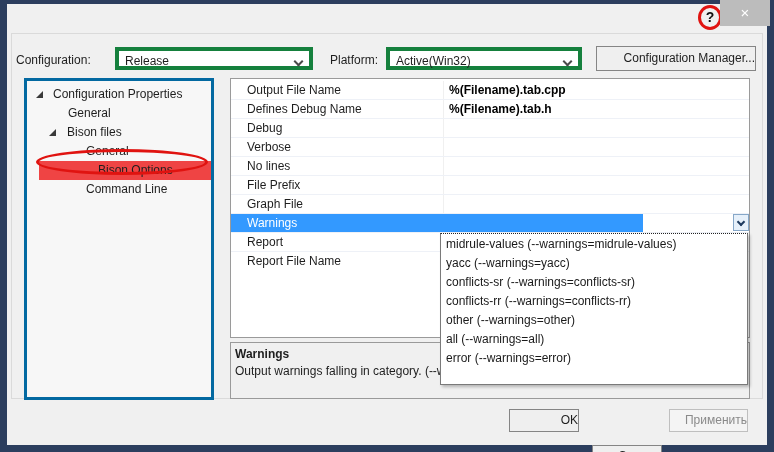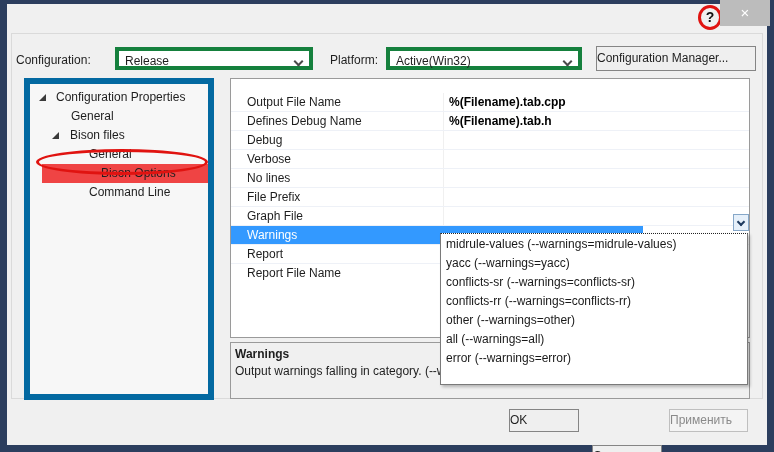--- a/index.html
+++ b/index.html
@@ -6,29 +6,29 @@
   html,body { width:774px; height:452px; font-family:"Liberation Sans","DejaVu Sans",sans-serif; }
   .window { position:relative; width:774px; height:452px; background:#2c3e5e; overflow:hidden; }
   .dialog-bg { position:absolute; left:7px; top:4px; width:760px; height:441px; background:#f0f0f0; }
   .titlebar { position:absolute; left:7px; top:4px; width:760px; height:29px; background:#f7f7f7; text-align:center; line-height:29px; font-size:14px; color:#1e1e1e; }
   .help-circle { position:absolute; left:698px; top:5px; width:24px; height:25px; border:3px solid #e01310; border-radius:50%; text-align:center; line-height:19px; font-size:14px; font-weight:bold; color:#111; background:transparent; }
   .close-btn { position:absolute; left:720px; top:0px; width:50px; height:26px; background:#bcbcbc; color:#ffffff; text-align:center; line-height:25px; font-size:15px; cursor:default; }
   .inner-panel { position:absolute; left:11px; top:33px; width:752px; height:366px; background:#f0f0f0; border:1px solid #dadada; }
   .lbl { position:absolute; font-size:12px; color:#1e1e1e; white-space:nowrap; }
   .select { position:absolute; height:23px; background:#ffffff; border:4px solid #15803d; font-size:12px; color:#1e1e1e; line-height:21px; padding-left:6px; }
   .chev { position:absolute; right:7px; top:7px; width:7px; height:7px; border-right:2px solid #4a4a4a; border-bottom:2px solid #4a4a4a; transform:rotate(45deg); }
-  .btn { position:absolute; background:#efefef; border:1px solid #858585; font-size:12px; color:#1e1e1e; text-align:left; }
+  .btn { position:absolute; background:#efefef; border:1px solid #858585; font-size:12px; color:#1e1e1e; text-align:right; }
   .btn.disabled { background:#f4f4f4; border:1px solid #bfbfbf; color:#8a8a8a; }
-  .tree-panel { position:absolute; left:24px; top:78px; width:190px; height:322px; background:#f7f7f7; border:6px solid #0369a1; padding-top:4px; }
+  .tree-panel { position:absolute; left:24px; top:78px; width:190px; height:322px; background:#f7f7f7; border:3px solid #0369a1; padding-top:4px; }
   .tree-row { position:relative; height:19px; line-height:19px; font-size:12px; color:#1e1e1e; white-space:nowrap; }
   .tree-row.selected { background:#ef4444;margin-left:12px; }
   .tree-label { position:absolute; top:0; }
   .expander { position:absolute; top:6px; width:0; height:0; border-left:7px solid transparent; border-bottom:7px solid #3a3a3a; }
   .red-ellipse { position:absolute; border:3px solid #e01310; border-radius:50%; pointer-events:none; }
-  .grid { position:absolute; left:230px; top:78px; width:520px; height:260px; background:#ffffff; border:1px solid #9a9a9a; padding-top:14px; overflow:hidden; }
+  .grid { position:absolute; left:230px; top:78px; width:520px; height:260px; background:#ffffff; border:1px solid #9a9a9a; padding-top:2px; overflow:hidden; }
   .grid-row { position:relative; height:19px; border-bottom:1px solid #eef1f7; display:flex; }
   .g-name { width:213px; padding-left:16px; font-size:12px; line-height:18px; color:#1e1e1e; border-right:1px solid #f0f0f0; white-space:nowrap; overflow:hidden; }
   .g-value { flex:1; padding-left:5px; font-size:12px; line-height:18px; font-weight:bold; color:#000; white-space:nowrap; }
   .grid-row.selected .g-name { background:#3399ff; color:#ffffff; border-right-color:#3399ff; width:412px; }
   .grid-row.selected .g-value { width:106px; flex:none; }
   .combo-btn { position:absolute; left:733px; top:214px; width:16px; height:17px; background:#e6f0fa; border:1px solid #86a7c8; }
   .combo-btn .cchev { position:absolute; left:4px; top:4px; width:6px; height:6px; border-right:2px solid #1e3a5f; border-bottom:2px solid #1e3a5f; transform:rotate(45deg); }
   .dropdown { position:absolute; left:440px; top:233px; width:308px; height:152px; background:#ffffff; border:1px solid #7a7a7a; border-top:1px dotted #222; box-shadow:2px 2px 3px rgba(0,0,0,0.25); z-index:10; padding-top:1px; }
   .dd-item { height:19px; line-height:18px; font-size:12px; color:#1a1a1a; padding-left:5px; white-space:nowrap; overflow:hidden; }
   .desc-box { position:absolute; left:230px; top:342px; width:520px; height:57px; background:#f0f0f0; border:1px solid #9a9a9a; padding:3px 4px; z-index:5; }

